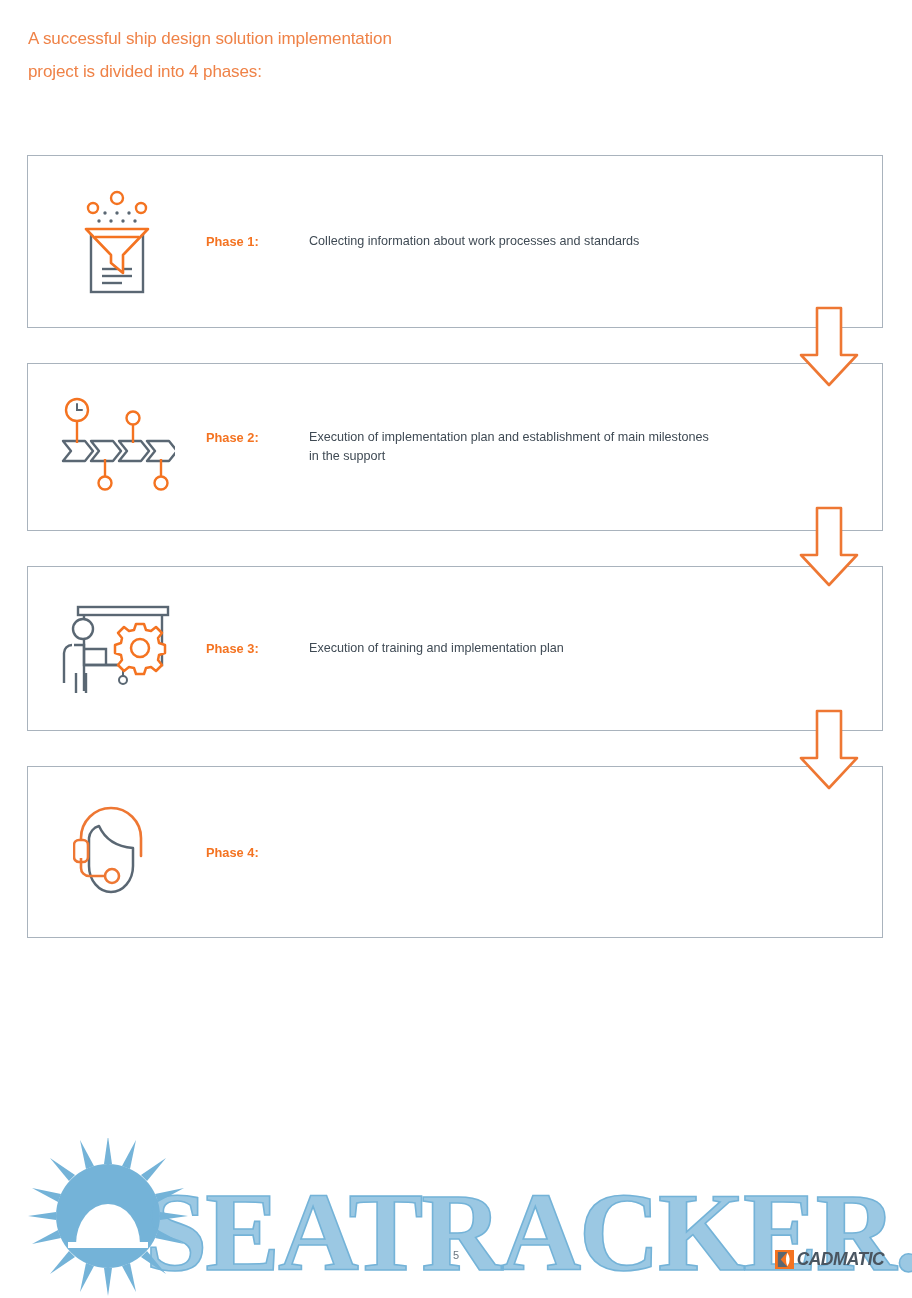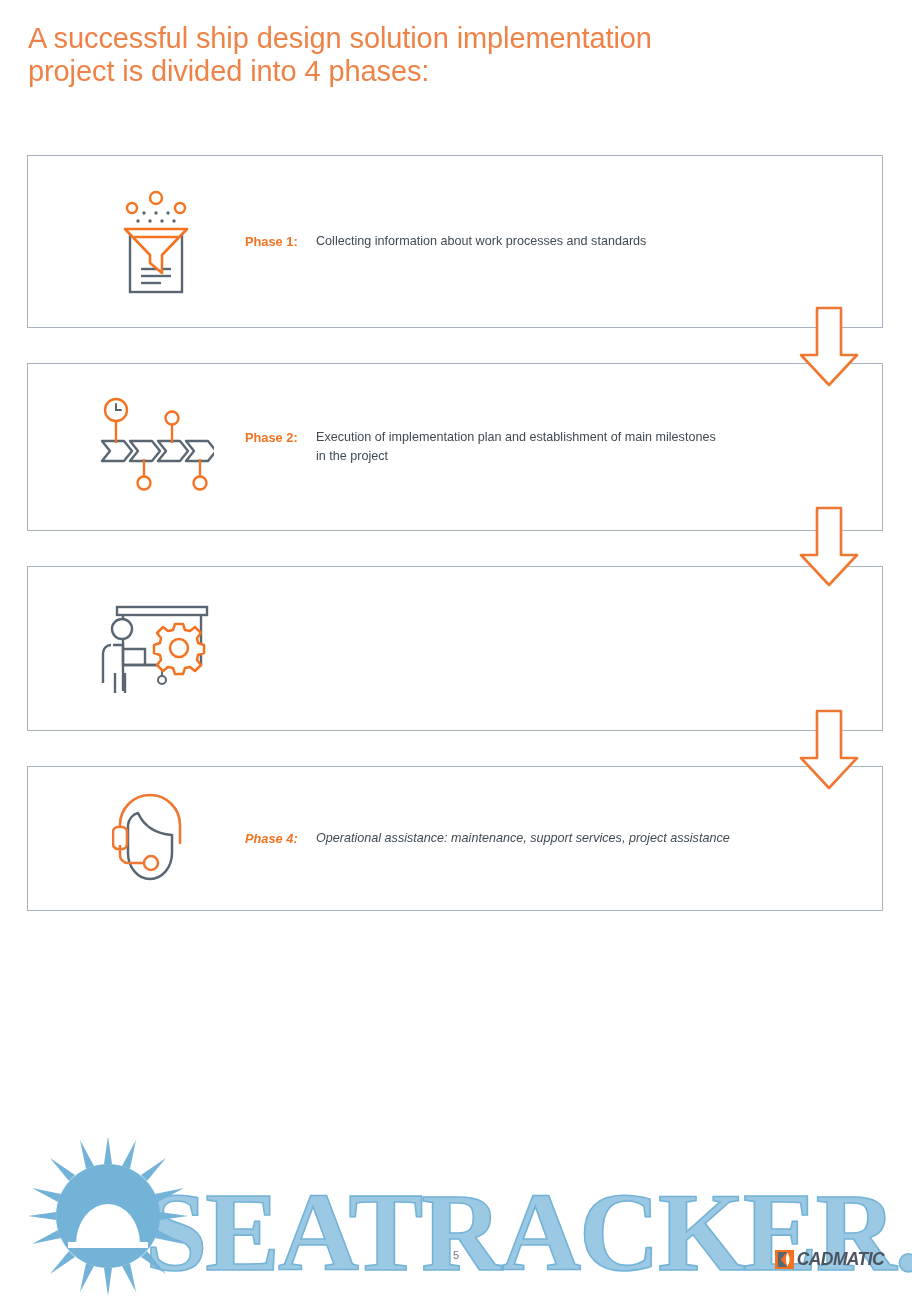--- a/index.html
+++ b/index.html
@@ -15,21 +15,21 @@
     font-family: "Liberation Sans", sans-serif;
     color: #4a5560;
   }
 
   
   #heading {
     position: absolute;
     left: 28px;
     top: 22px;
     width: 700px;
-    font-size: 29px;
+    font-size: 17px;
     line-height: 33px;
     color: #ef8247;
     font-weight: 400;
     letter-spacing: -0.1px;
     white-space: pre-line;
   }
 
   
   #phases {
     position: absolute;
@@ -40,26 +40,25 @@
   .phase-row {
     position: relative;
   }
   .phase-box {
     position: relative;
     box-sizing: border-box;
     border: 1.6px solid #a9b3bd;
     background: #ffffff;
     display: flex;
     align-items: center;
-    padding-left: 39px;
   }
   .phase-box.h1 { height: 173px; }
   .phase-box.h2 { height: 168px; }
   .phase-box.h3 { height: 165px; }
-  .phase-box.h4 { height: 145px; font-style: italic; }
+  .phase-box.h4 { height: 172px; }
 
   .gap { height: 35px; }
 
   .icon-cell {
     width: 178px;
     min-width: 178px;
     display: flex;
     align-items: center;
     justify-content: center;
   }
@@ -78,20 +77,21 @@
   }
   .phase-label {
     color: #f47321;
     font-weight: bold;
     font-size: 12.8px;
     min-width: 71px;
     white-space: nowrap;
   }
   .phase-desc {
     flex: 1;
+    margin-left: 32px;
   }
 
   
   .arrow {
     position: absolute;
     right: 23px;
     width: 62px;
     height: 82px;
     z-index: 5;
     pointer-events: none;
@@ -214,21 +214,21 @@
 
           <line x1="102" y1="62" x2="102" y2="80" stroke="#f47321" stroke-width="2.4"></line>
           <circle cx="102" cy="86" r="6.5" stroke="#f47321" stroke-width="2.4" fill="#fff"></circle>
         </svg>
       </div>
       <div class="text-cell">
         <div class="phase-line">
           <span class="phase-label">Phase 2:</span>
           <span class="phase-desc">
             <span>Execution of implementation plan and establishment of main milestones</span><br>
-            <span>in the project</span>
+            <span>in the support</span>
           </span>
         </div>
       </div>
     </div>
     <svg class="arrow a2" viewBox="0 0 62 82">
       <path d="M19 2 H43 V49 H59 L31 79 L3 49 H19 Z" stroke="#ee7733" stroke-width="2.6" fill="#fff" stroke-linejoin="round"></path>
     </svg>
   </div>
 
   <div class="gap"></div>
@@ -252,20 +252,26 @@
           </g>
 
           <circle cx="21" cy="26" r="10" stroke="#5a6773" stroke-width="2.4" fill="#fff"></circle>
           <path d="M12 42 h10 v46" stroke="#5a6773" stroke-width="2.4" fill="none"></path>
           <path d="M10 42 a8 8 0 0 0 -8 8 v30" stroke="#5a6773" stroke-width="2.4" fill="none"></path>
           <path d="M22 46 h22 v16" stroke="#5a6773" stroke-width="2.4" fill="none"></path>
           <line x1="14" y1="70" x2="14" y2="90" stroke="#5a6773" stroke-width="2.4"></line>
           <line x1="24" y1="70" x2="24" y2="90" stroke="#5a6773" stroke-width="2.4"></line>
         </svg>
       </div>
+      <div class="text-cell">
+        <div class="phase-line">
+          <span class="phase-label">Phase 3:</span>
+          <span class="phase-desc">Execution of training and implementation plan</span>
+        </div>
+      </div>
     </div>
     <svg class="arrow a3" viewBox="0 0 62 82">
       <path d="M19 2 H43 V49 H59 L31 79 L3 49 H19 Z" stroke="#ee7733" stroke-width="2.6" fill="#fff" stroke-linejoin="round"></path>
     </svg>
   </div>
 
   <div class="gap"></div>
 
   <div class="phase-row">
     <div class="phase-box h4">
@@ -278,21 +284,20 @@
 
           <rect x="1" y="36" width="14" height="22" rx="5" stroke="#ee7733" stroke-width="2.6" fill="#fff"></rect>
 
           <path d="M8 54 v10 a8 8 0 0 0 8 8 h16" stroke="#ee7733" stroke-width="2.6" fill="none"></path>
           <circle cx="39" cy="72" r="7" stroke="#ee7733" stroke-width="2.6" fill="#fff"></circle>
         </svg>
       </div>
       <div class="text-cell">
         <div class="phase-line">
           <span class="phase-label">Phase 4:</span>
-          <span class="phase-desc">Operational assistance: maintenance, support services, project assistance</span>
         </div>
       </div>
     </div>
   </div>
 
 </div>
 
 <svg id="watermark" viewBox="0 0 912 160">
   <g fill="#74b3d8">
     <g transform="translate(108,78)">

